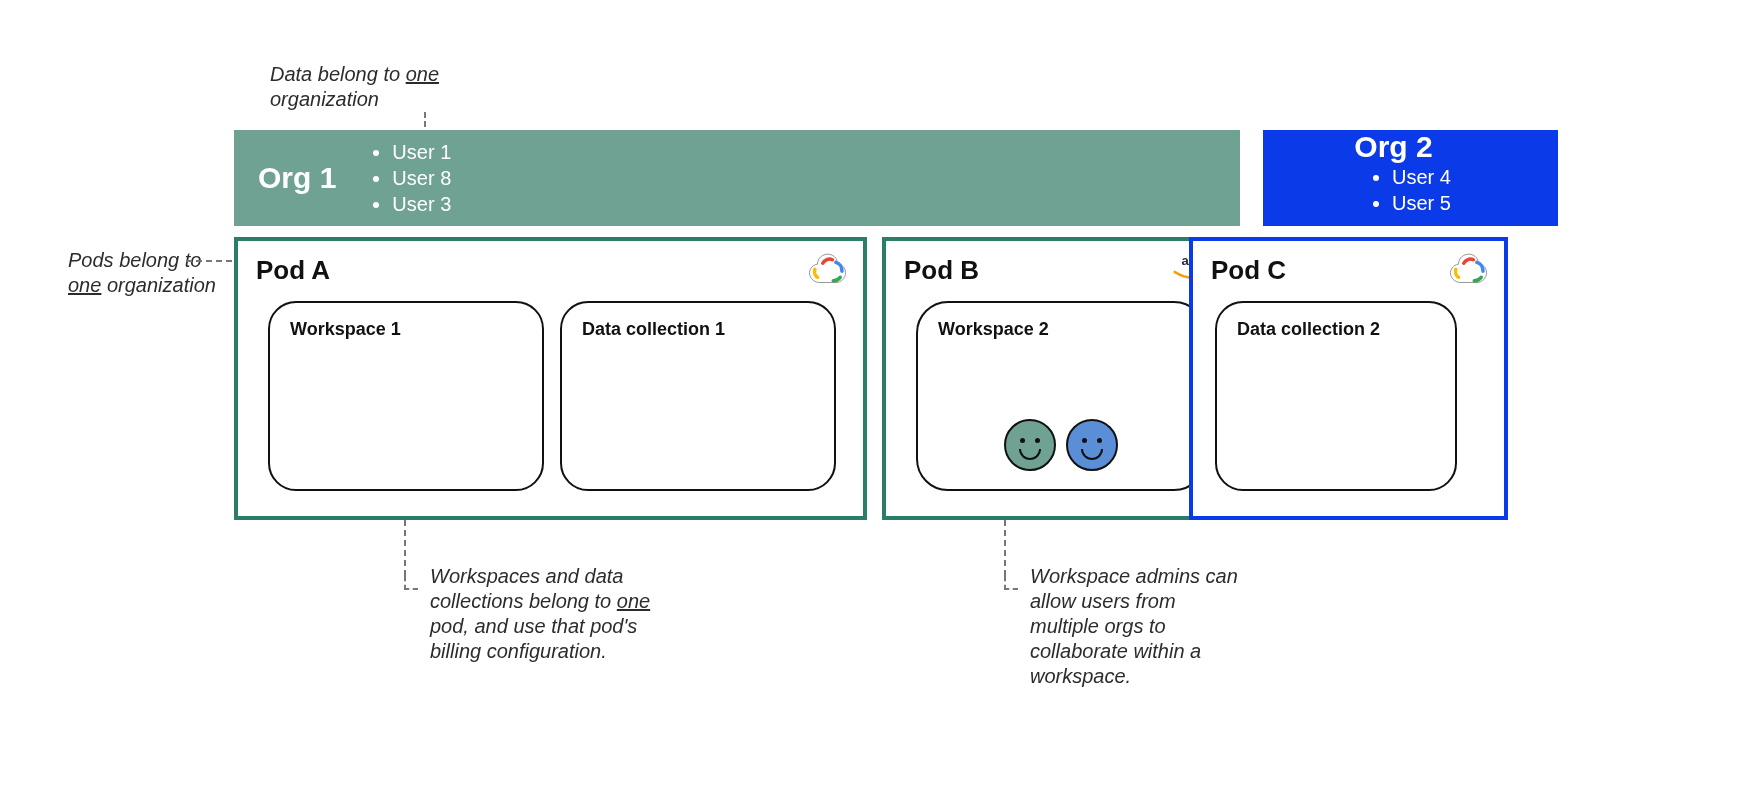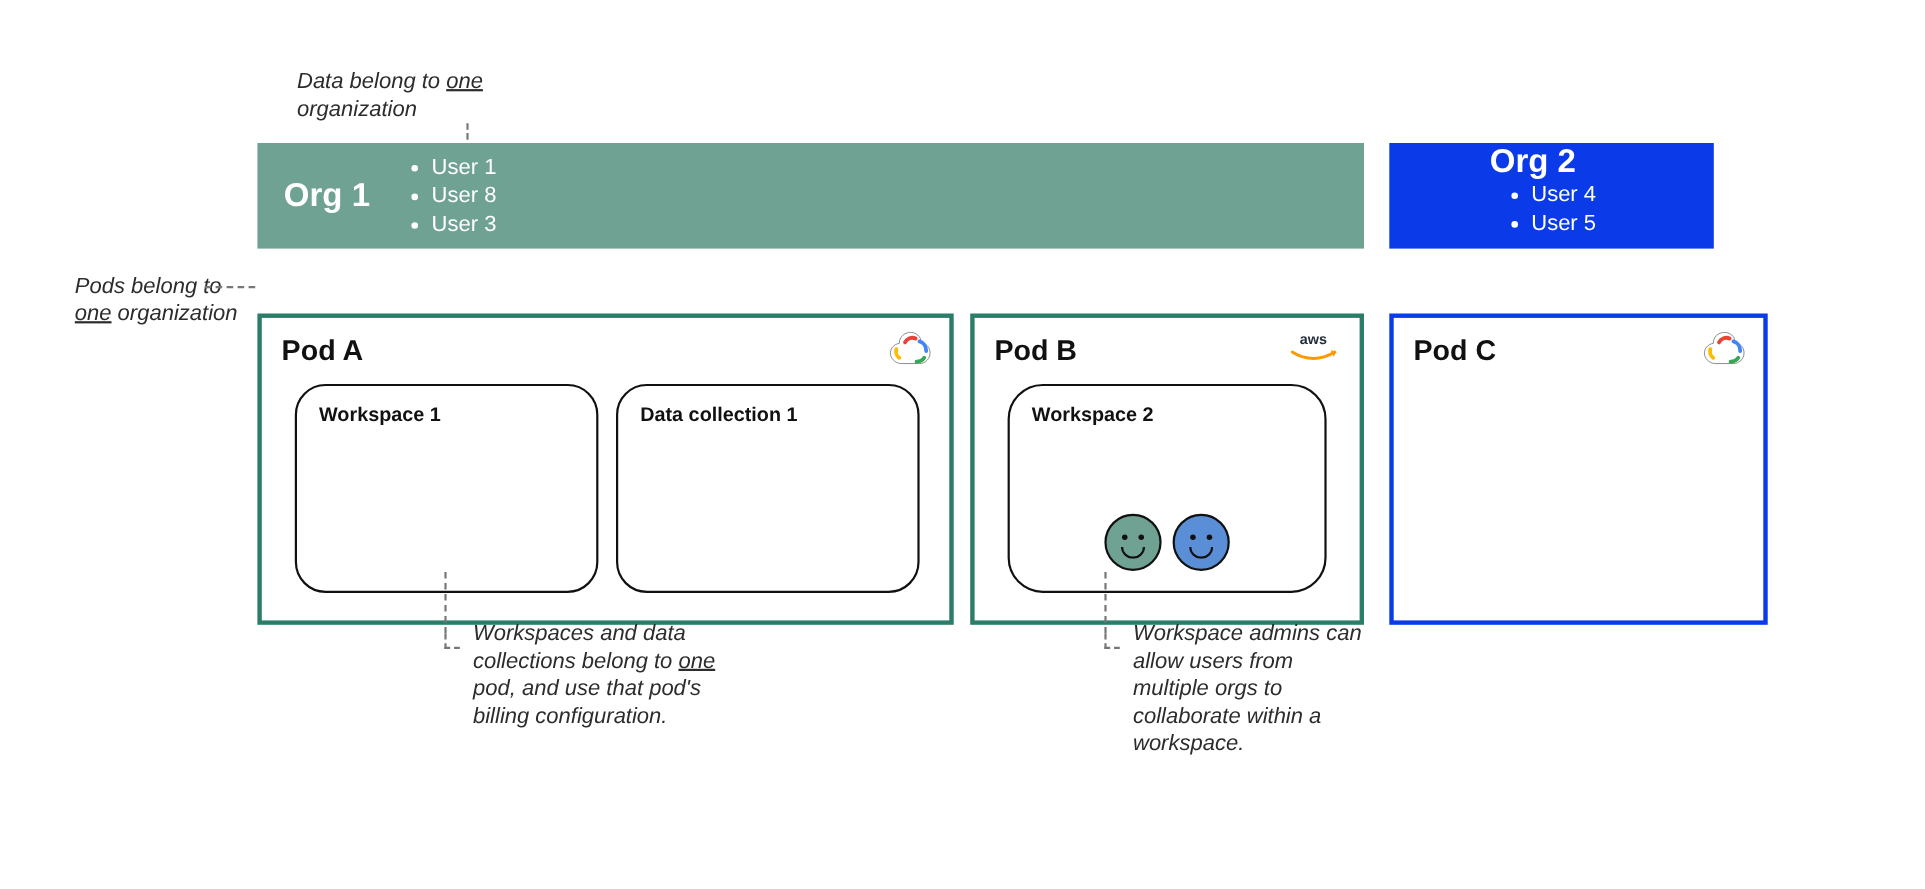--- a/index.html
+++ b/index.html
@@ -32,21 +32,20 @@
   }
   .org1 { background: #6fa293; left: 234px; top: 130px; width: 1006px; }
   .org2 { background: #0b3be8; left: 1263px; top: 130px; width: 295px; flex-direction: column; }
   .org-title { font-size: 30px; font-weight: 700; margin-right: 34px; }
   .org-users { list-style: disc; padding-left: 22px; font-size: 20px; line-height: 1.3; }
   .pod {
     position: absolute;
     border: 4px solid;
     background: #fff;
     padding: 14px 18px 20px 18px;
-    margin-top: 48px;
   }
   .pod-green { border-color: #2b7d6a; }
   .pod-blue  { border-color: #0b3be8; }
   .pod-title { font-size: 26px; font-weight: 700; color: #111; }
   .cloud-badge {
     position: absolute;
     top: 10px;
     right: 14px;
     width: 42px;
     height: 34px;
@@ -154,30 +153,33 @@
         <div class="face green">
             <div class="smile"></div>
           </div>
         <div class="face blue">
             <div class="smile"></div>
           </div>
       </div>
     </div>
   </div>
 
-  <div class="pod pod-blue" style="left:1263px; top:237px; width:344px; height:283px;">
+  <div class="pod pod-blue" style="left:1189px; top:237px; width:319px; height:283px;">
     <div class="pod-title">Pod C</div>
     <div class="cloud-badge">
       <svg viewBox="0 0 48 40" class="gcp">
         <path d="M34 10c-3-6-10-8-16-5-4 2-6 6-6 10-6 1-10 6-9 12 1 5 6 9 11 9h19c6 0 11-5 11-11 0-6-4-10-10-11z" fill="#fff" stroke="#888" stroke-width="1"></path>
         <path d="M18 14c2-4 7-6 11-4" fill="none" stroke="#ea4335" stroke-width="4" stroke-linecap="round"></path>
         <path d="M33 13c4 1 7 5 7 10" fill="none" stroke="#4285f4" stroke-width="4" stroke-linecap="round"></path>
         <path d="M38 30c-2 3-5 4-8 4" fill="none" stroke="#34a853" stroke-width="4" stroke-linecap="round"></path>
         <path d="M12 30c-3-2-4-6-3-9" fill="none" stroke="#fbbc04" stroke-width="4" stroke-linecap="round"></path>
       </svg>
+    </div>
+    <div class="inner-box" style="left:22px; top:60px; width:242px; height:190px;">
+      <div class="inner-title">Data collection 2</div>
     </div>
   </div>
 
   <div class="connector" style="left:404px; top:520px; height:56px;"></div>
   <div class="connector-elbow" style="left:404px; top:576px;"></div>
   <div class="annotation" style="left:430px; top:564px; width:240px;">
     <span>Workspaces and data collections belong to </span><span class="u">one</span><span> pod, and  use that pod's billing configuration.</span>
   </div>
 
   <div class="connector" style="left:1004px; top:520px; height:56px;"></div>

